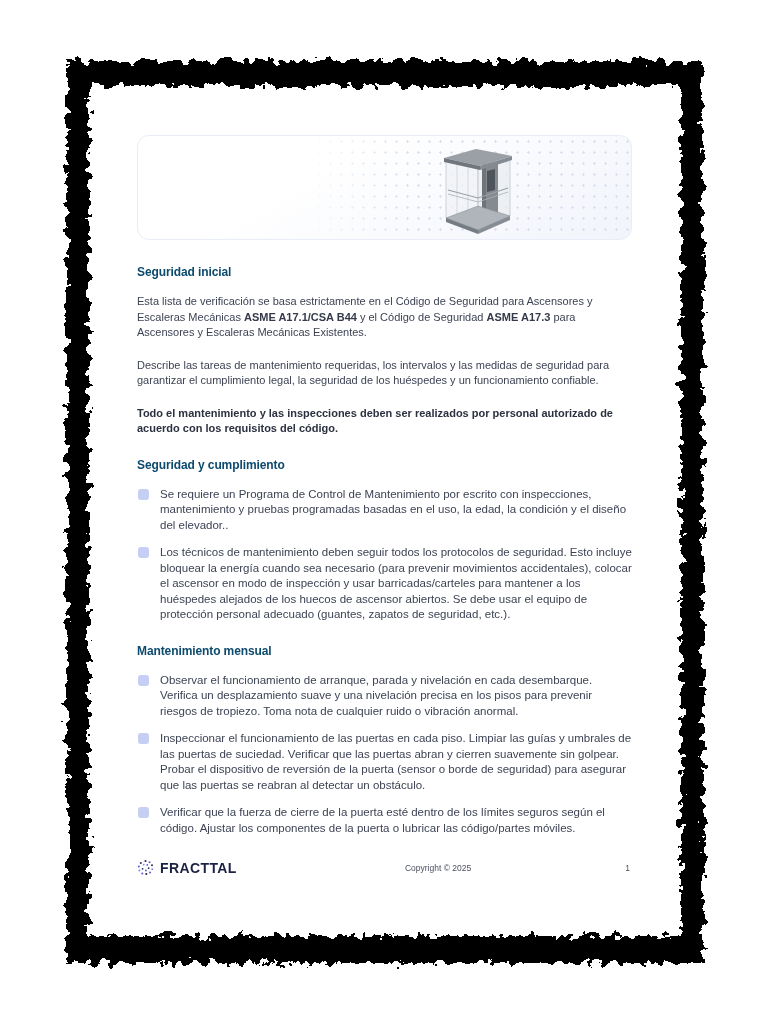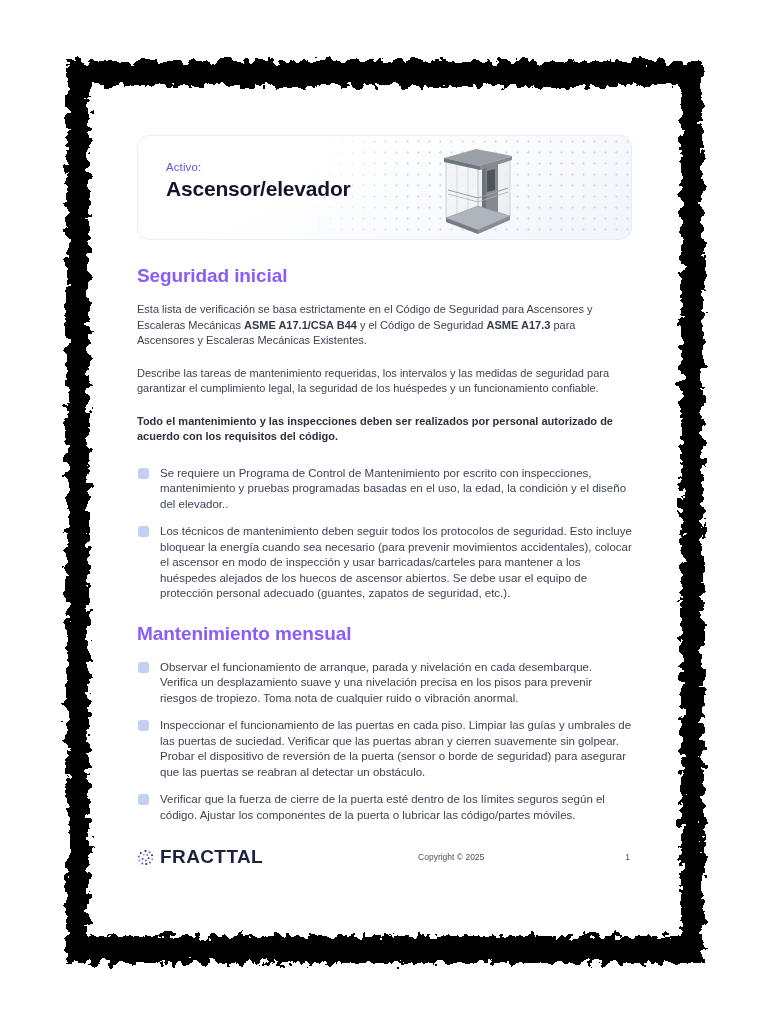--- a/index.html
+++ b/index.html
@@ -48,21 +48,21 @@
     letter-spacing: 0.1px; margin-bottom: 4px;
   }
   .asset-title {
     font-size: 21px; font-weight: 700; color: #12172b;
     letter-spacing: -0.2px;
   }
   .elevator { position: absolute; left: 303px; top: 7px; }
 
   
   .section-title {
-    font-size: 19px; font-weight: 700; color: #8b5cf6;
+    font-size: 12px; font-weight: 700; color: #0c4a6e;
     letter-spacing: -0.1px;
     margin-bottom: 15px;
   }
   .section { margin-bottom: 21px; }
   .para {
     font-size: 11px; line-height: 15.5px; color: #3d4354;
     margin-bottom: 17px;
     max-width: 497px;
   }
   .para.bold, .seg-bold { font-weight: 700; color: #2c3140; }
@@ -76,38 +76,34 @@
   }
   .check-text { font-size: 11.5px; line-height: 15.5px; color: #3d4354; }
 
   
   .footer {
     margin-top: 23px;
     display: flex; align-items: center; justify-content: space-between;
   }
   .brand { display: flex; align-items: center; gap: 6px; }
   .brand-name {
-    font-size: 19px; font-weight: 800; color: #1c2142; letter-spacing: 0.4px;
+    font-size: 14px; font-weight: 800; color: #1c2142; letter-spacing: 0.4px;
   }
   .copyright { font-size: 8.5px; color: #4b505f; margin-left: 14px; }
   .page-number { font-size: 8.5px; color: #4b505f; padding-right: 2px; }
 </style>
 </head>
 <body>
 
 <div class="stage">
 
   <div class="page">
 
     <div class="header-card">
       <div class="card-dots"></div>
-      <div class="card-text">
-        <div class="activo-label">Activo:</div>
-        <div class="asset-title">Ascensor/elevador</div>
-      </div>
       <svg class="elevator" width="74" height="94" viewBox="0 0 74 94">
 
         <polygon points="5,17 37,25 37,87 5,75" fill="#f0f2f5" fill-opacity="0.8" stroke="#c3c8cf" stroke-width="0.8"></polygon>
         <polygon points="37,25 69,15 69,73 37,87" fill="#e9ecef" fill-opacity="0.75" stroke="#c3c8cf" stroke-width="0.8"></polygon>
 
         <line x1="16" y1="19.5" x2="16" y2="78" stroke="#c9cdd4" stroke-width="0.7"></line>
         <line x1="27" y1="22.5" x2="27" y2="82" stroke="#c9cdd4" stroke-width="0.7"></line>
         <line x1="53" y1="20" x2="53" y2="80" stroke="#c9cdd4" stroke-width="0.7"></line>
 
         <polygon points="41,22 45,21 45,84 41,85" fill="#6e747b"></polygon>
@@ -131,20 +127,21 @@
     <div class="section">
       <div class="section-title">Seguridad inicial</div>
       <div>
           <p class="para"><span>Esta lista de verificación se basa estrictamente en el Código de Seguridad para Ascensores y Escaleras Mecánicas </span><span class="seg-bold">ASME A17.1/CSA B44</span><span> y el Código de Seguridad </span><span class="seg-bold">ASME A17.3</span><span> para Ascensores y Escaleras Mecánicas Existentes.</span></p>
           <p class="para"><span>Describe las tareas de mantenimiento requeridas, los intervalos y las medidas de seguridad para garantizar el cumplimiento legal, la seguridad de los huéspedes y un funcionamiento confiable.</span></p>
           <p class="para bold"><span>Todo el mantenimiento y las inspecciones deben ser realizados por personal autorizado de acuerdo con los requisitos del código.</span></p>
         </div>
     </div>
 
     <div class="section">
+      <div class="section-title">Seguridad y cumplimiento</div>
       <div>
           <div class="check-item">
             <span class="checkbox"></span>
             <span class="check-text">Se requiere un Programa de Control de Mantenimiento por escrito con inspecciones, mantenimiento y pruebas programadas basadas en el uso, la edad, la condición y el diseño del elevador..</span>
           </div>
           <div class="check-item">
             <span class="checkbox"></span>
             <span class="check-text">Los técnicos de mantenimiento deben seguir todos los protocolos de seguridad. Esto incluye bloquear la energía cuando sea necesario (para prevenir movimientos accidentales), colocar el ascensor en modo de inspección y usar barricadas/carteles para mantener a los huéspedes alejados de los huecos de ascensor abiertos. Se debe usar el equipo de protección personal adecuado (guantes, zapatos de seguridad, etc.).</span>
           </div>
         </div>

